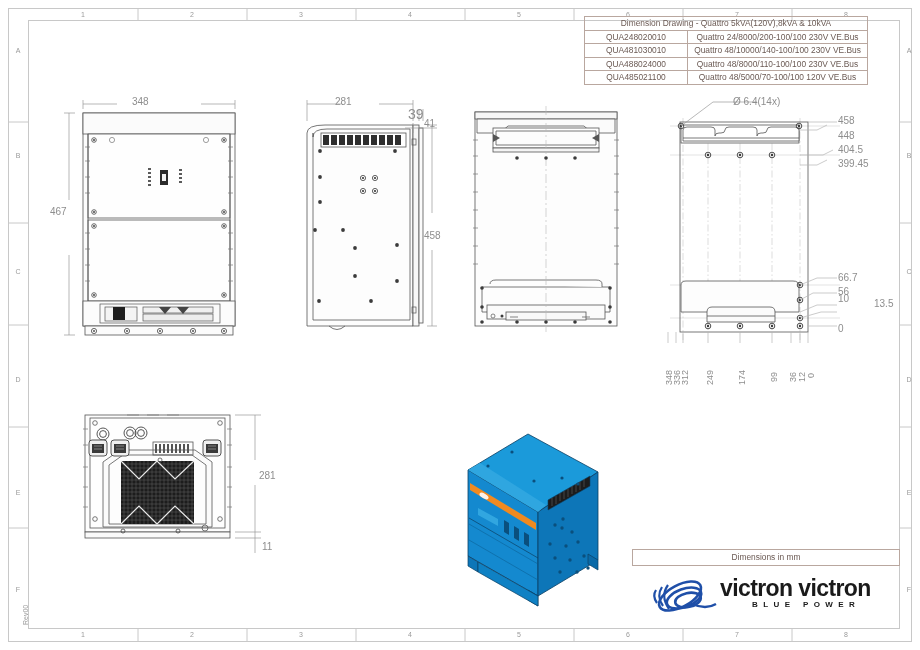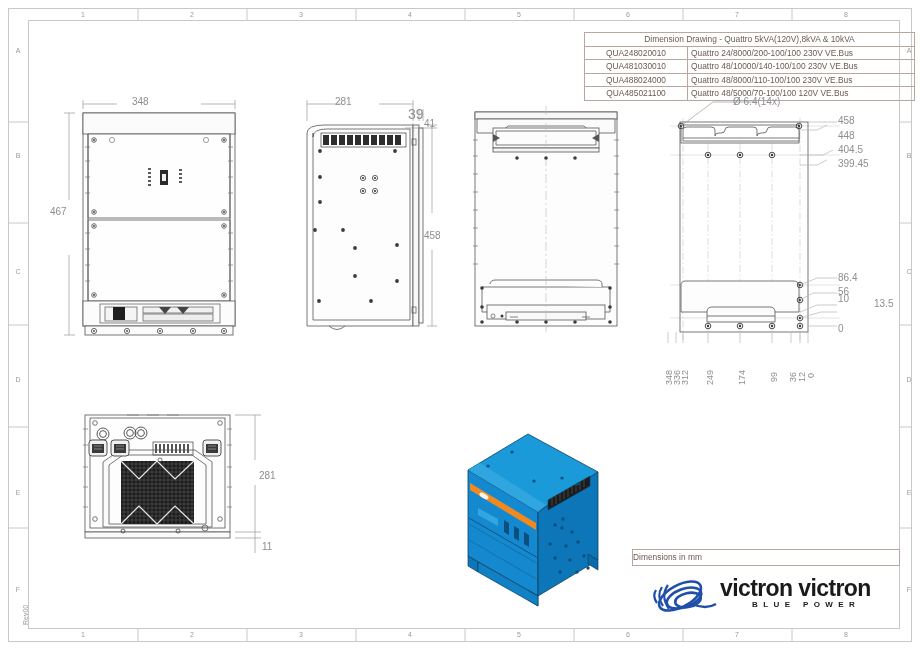--- a/index.html
+++ b/index.html
@@ -7,31 +7,31 @@
        font-family:"Liberation Sans",sans-serif;color:#8d8d8d;}
   #sheet{position:relative;width:920px;height:650px;}
   .abs{position:absolute;}
   svg{display:block;}
   
   .frmlbl{position:absolute;font-size:7px;color:#9a9a9a;
           text-align:center;line-height:1;}
   .revtxt{position:absolute;font-size:7px;color:#9a9a9a;
           transform:rotate(-90deg);transform-origin:left top;white-space:nowrap;}
   
-  #titletable{position:absolute;left:584px;top:32px;width:331px;
+  #titletable{position:absolute;left:584px;top:16px;width:284px;
               border-collapse:collapse;font-size:8.4px;color:#6b5a54;}
   #titletable td{border:1px solid #b9a79f;padding:1px 3px;line-height:1.25;
                  white-space:nowrap;}
   .t-head{text-align:center;}
   .t-code{width:96px;text-align:center;}
-  .t-desc{}
+  .t-desc{text-align:center;}
   
   #mmbox{position:absolute;left:632px;top:549px;width:266px;height:15px;
          border:1px solid #b9a79f;font-size:8.4px;color:#6b5a54;
-         line-height:15px;}
+         text-align:center;line-height:15px;}
   
   #logobox{position:absolute;left:632px;top:564px;width:266px;height:62px;}
   .brandwrap{position:absolute;left:88px;top:12px;}
   .brandtop{font-size:23px;font-weight:bold;color:#1a1a1a;
             letter-spacing:-0.6px;line-height:24px;}
   .brandsub{font-size:8px;font-weight:bold;color:#1a1a1a;
             letter-spacing:5.4px;line-height:10px;margin-left:32px;}
   
   .dim{position:absolute;font-size:10px;color:#8e8e8e;white-space:nowrap;}
   .dimv{position:absolute;font-size:9px;color:#8e8e8e;white-space:nowrap;
@@ -478,21 +478,21 @@
       <line x1="126" y1="232" x2="126" y2="243"></line>
       <line x1="135" y1="232" x2="135" y2="243"></line>
       <line x1="143" y1="232" x2="143" y2="243"></line>
     </g>
   </svg>
   <div class="dim" style="left:733px;top:96px;">Ø 6.4(14x)</div>
   <div class="dim" style="left:838px;top:115px;">458</div>
   <div class="dim" style="left:838px;top:130px;">448</div>
   <div class="dim" style="left:838px;top:144px;">404.5</div>
   <div class="dim" style="left:838px;top:158px;">399.45</div>
-  <div class="dim" style="left:838px;top:272px;">86.4</div>
+  <div class="dim" style="left:838px;top:272px;">66.7</div>
   <div class="dim" style="left:838px;top:286px;">56</div>
   <div class="dim" style="left:838px;top:298px;margin-left:36px;">13.5</div>
   <div class="dim" style="left:838px;top:293px;">10</div>
   <div class="dim" style="left:838px;top:323px;">0</div>
 
   <div class="dimv" style="left:664px;top:385px;">348</div>
   <div class="dimv" style="left:672px;top:385px;">336</div>
   <div class="dimv" style="left:680px;top:385px;">312</div>
   <div class="dimv" style="left:705px;top:385px;">249</div>
   <div class="dimv" style="left:737px;top:385px;">174</div>

